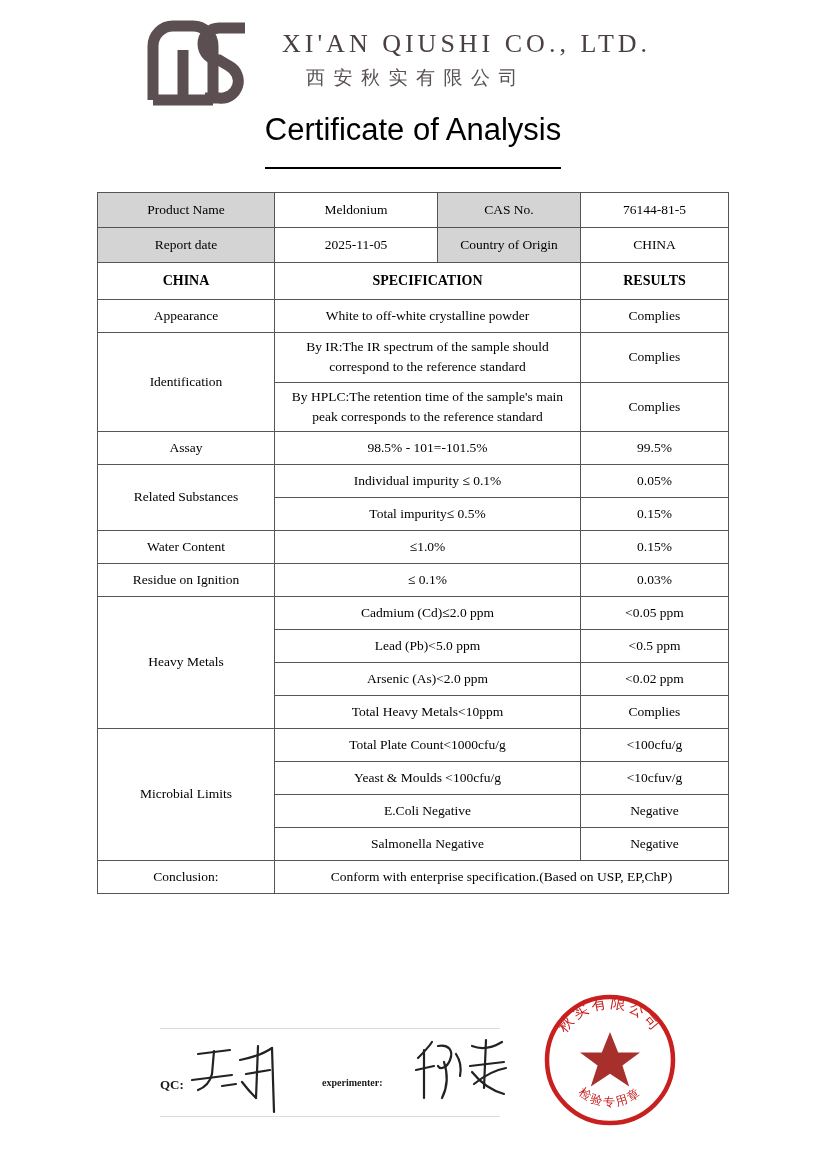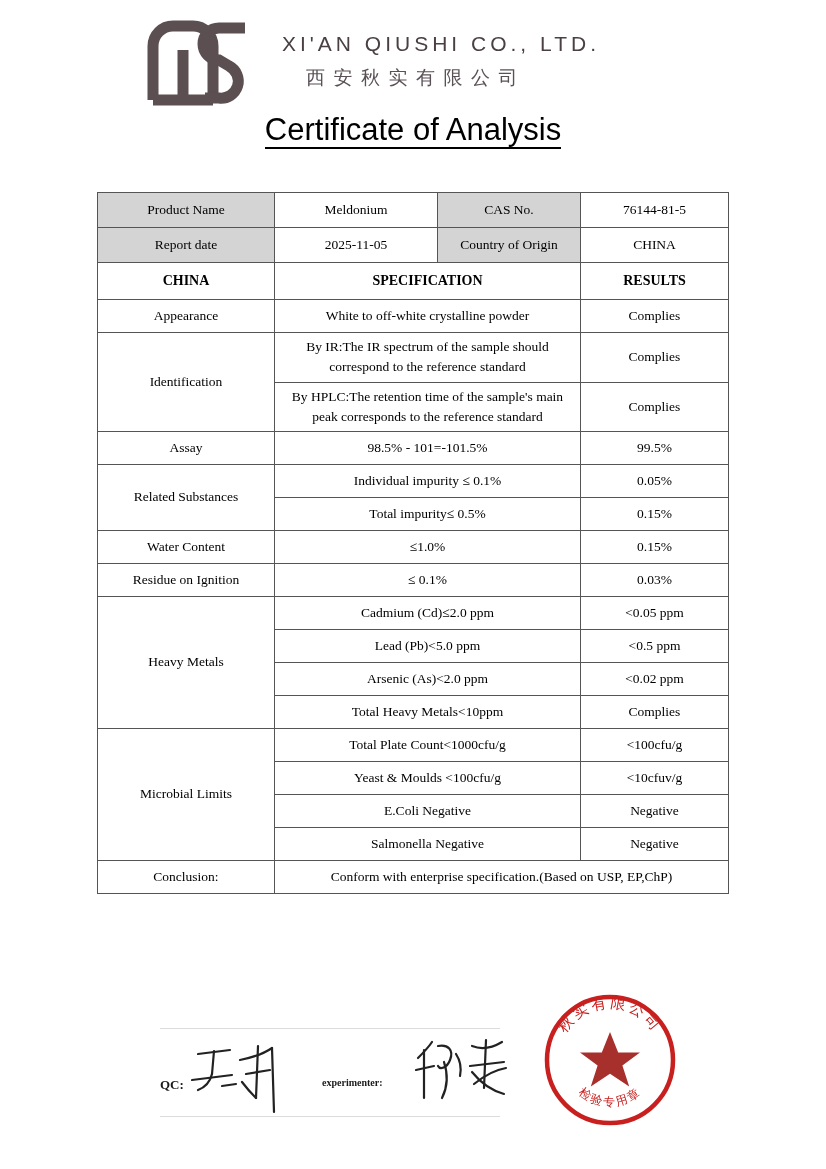--- a/index.html
+++ b/index.html
@@ -31,22 +31,22 @@
     width: 110px;
     height: 86px;
   }
   .company-block {
     position: absolute;
     left: 282px;
     top: 28px;
     width: 450px;
   }
   .company-en {
-    font-family: Liberation Sans, sans-serif;
-    font-size: 21px;
+    font-family: Liberation Serif, serif;
+    font-size: 26px;
     letter-spacing: 4.0px;
     color: #4a4044;
     white-space: nowrap;
     line-height: 32px;
   }
   .company-cn {
     font-family: "DejaVu Sans", sans-serif;
     font-size: 19px;
     letter-spacing: 8.5px;
     color: #5a5156;
@@ -63,21 +63,21 @@
     top: 112px;
     width: 826px;
     text-align: center;
   }
   .doc-title span {
     font-family: "Liberation Sans", sans-serif;
     font-size: 31px;
     font-weight: 400;
     color: #000000;
     border-bottom: 2px solid #000000;
-    padding-bottom: 0;
+    padding-bottom: 20px;
     letter-spacing: 0px;
   }
 
   
   .table-wrap {
     position: absolute;
     left: 97px;
     top: 164px;
     width: 631px;
     margin-top: 28px;

